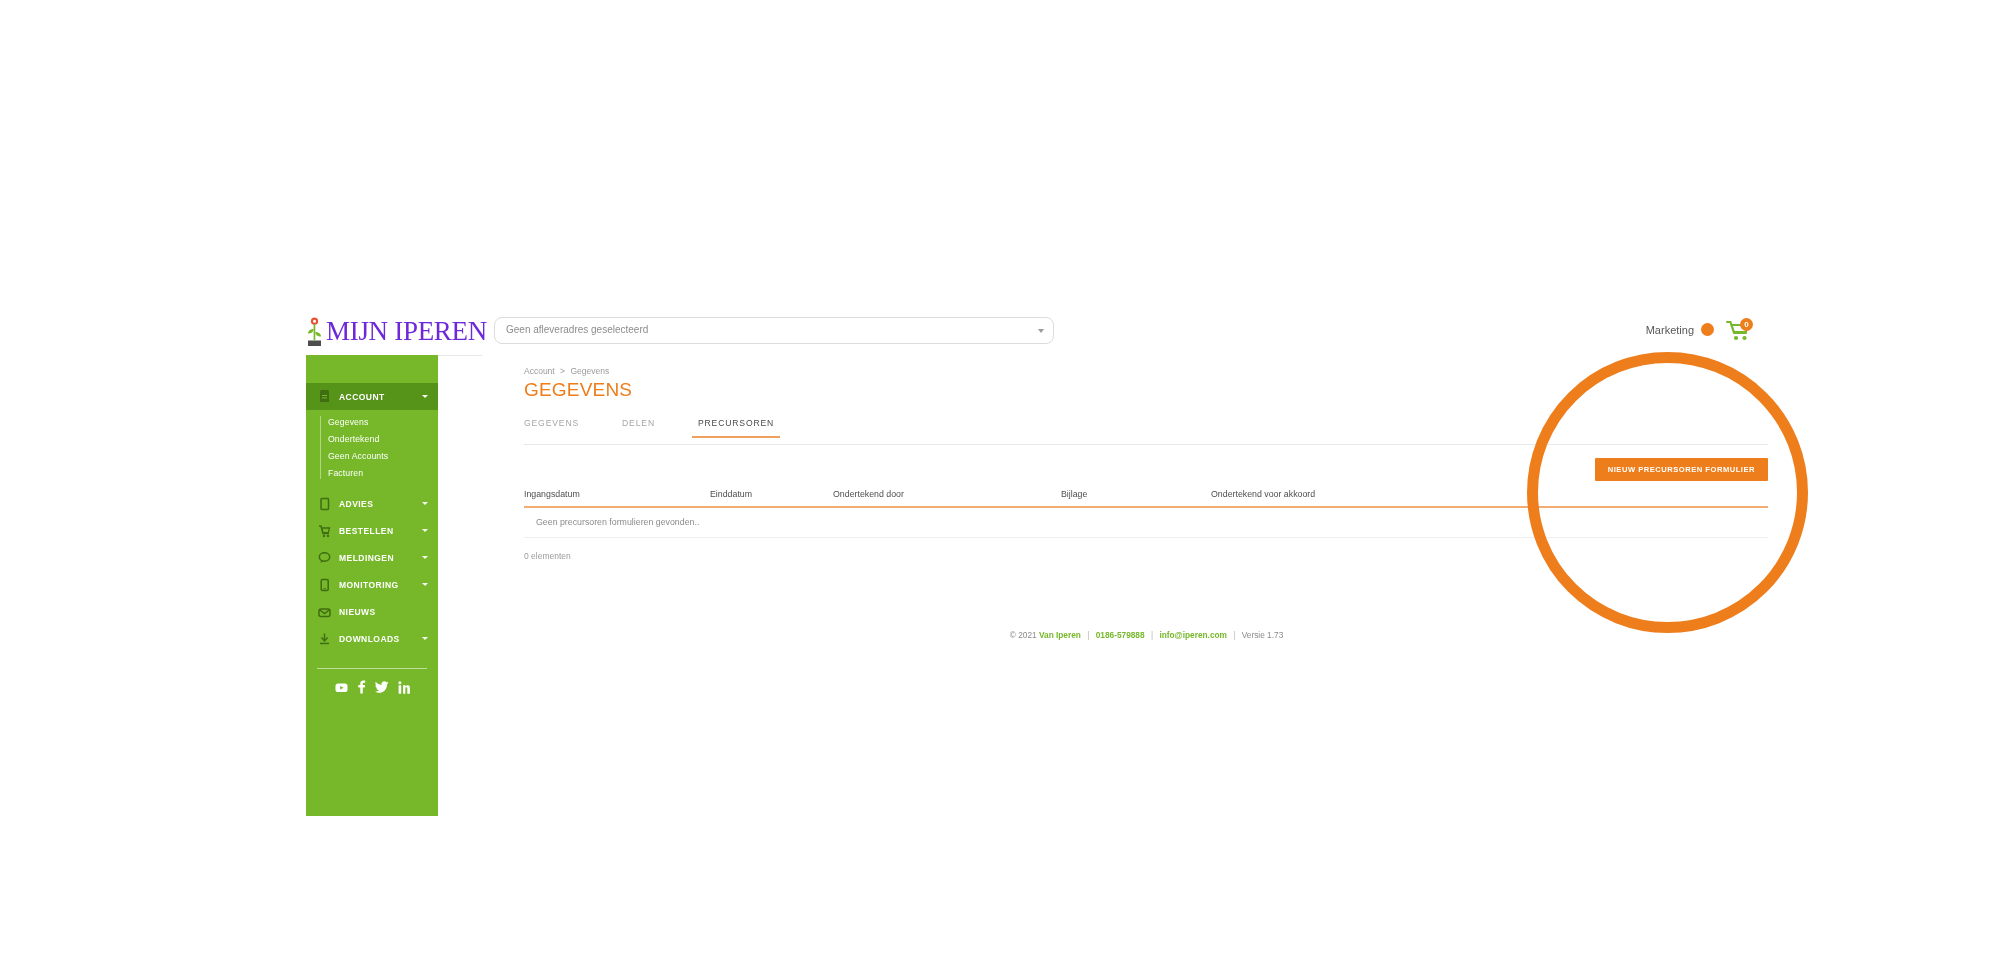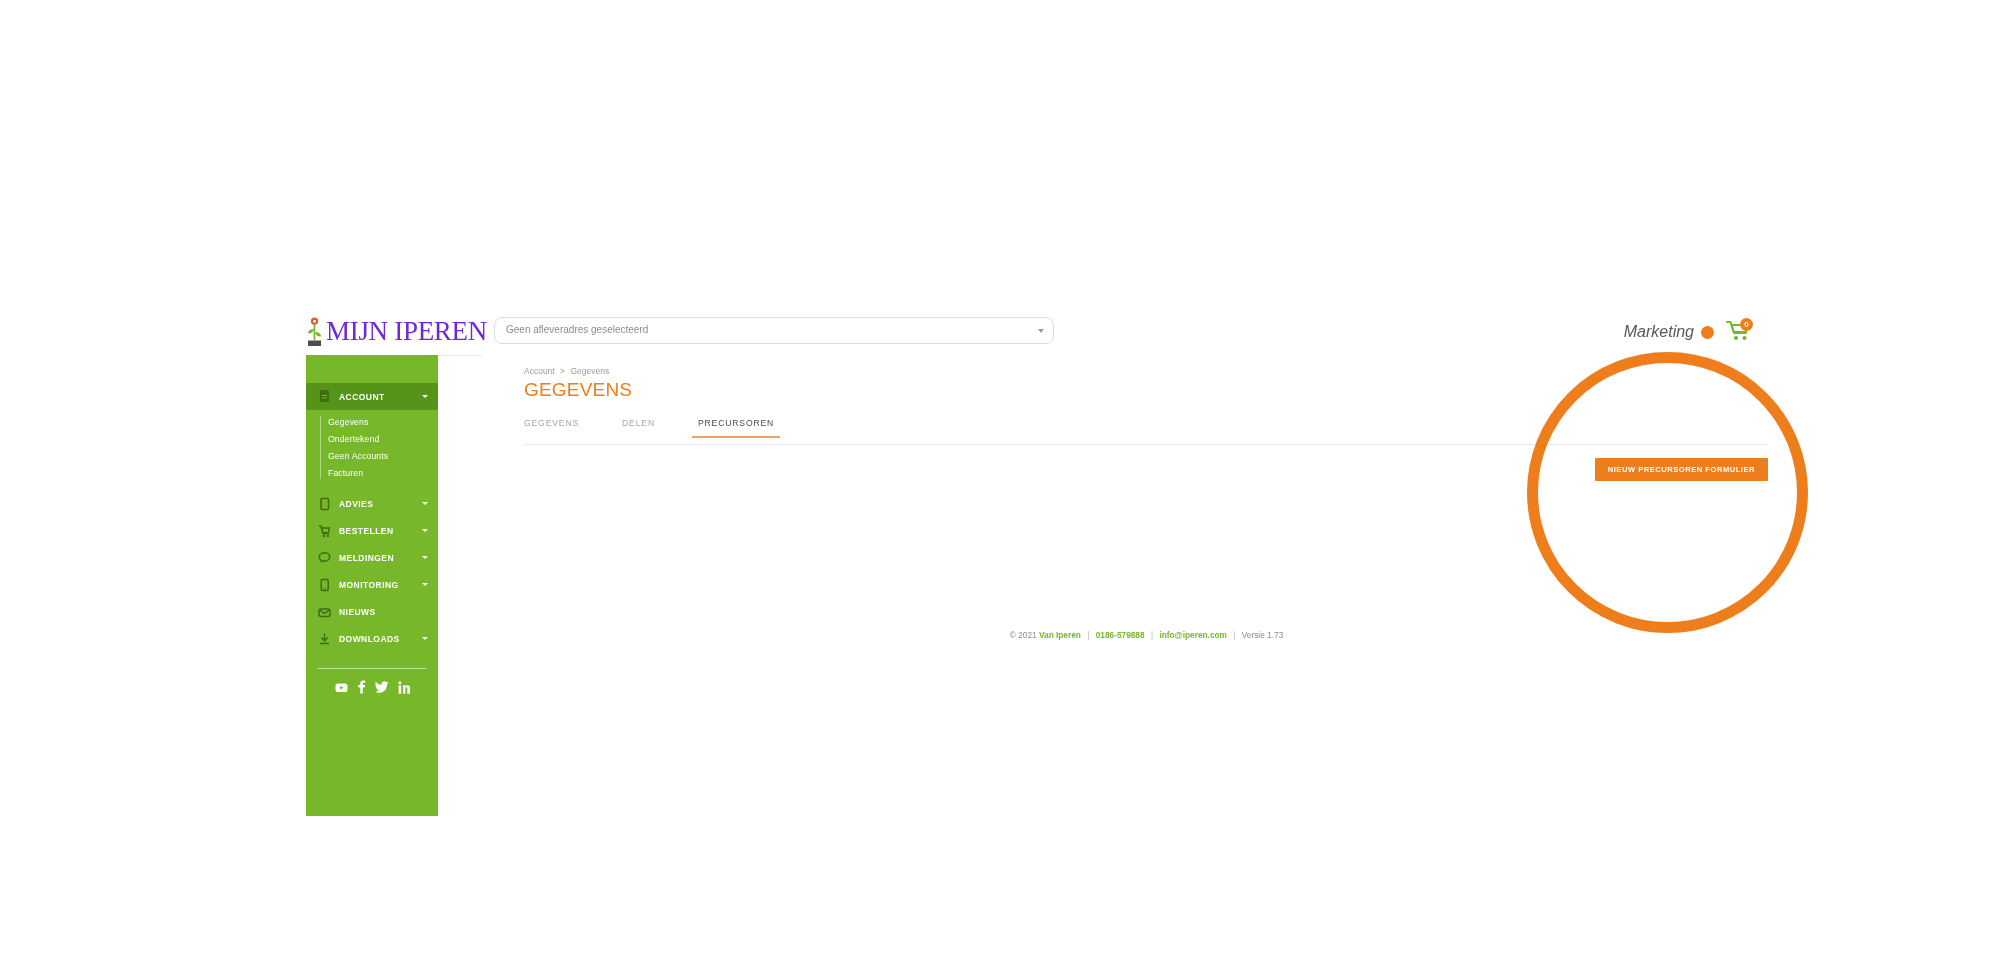--- a/index.html
+++ b/index.html
@@ -93,24 +93,23 @@
 
   .user-area {
     position: absolute;
     right: 53px;
     top: 13px;
     display: flex;
     align-items: center;
     gap: 7px;
   }
   .user-name {
-    font-size: 16px;
+    font-size: 11px;
     color: #585858;
     white-space: nowrap;
-    font-style: italic;
   }
   .user-badge {
     width: 13px; height: 13px;
     border-radius: 50%;
     background: #ee7d1b;
     display: inline-block;
   }
 
   .cart-wrap {
     position: absolute;
@@ -545,20 +544,33 @@
       <div class="page-title">GEGEVENS</div>
 
       <div class="tabs">
         <div class="tab">GEGEVENS</div>
         <div class="tab">DELEN</div>
         <div class="tab active">PRECURSOREN</div>
       </div>
 
       <button class="new-btn">NIEUW PRECURSOREN FORMULIER</button>
 
+      <div class="table">
+        <div class="thead">
+          <div class="th" style="width:186px">Ingangsdatum</div>
+          <div class="th" style="width:123px">Einddatum</div>
+          <div class="th" style="width:228px">Ondertekend door</div>
+          <div class="th" style="width:150px">Bijlage</div>
+          <div class="th">Ondertekend voor akkoord</div>
+        </div>
+        <div class="tr-empty">
+          <div class="td-empty">Geen precursoren formulieren gevonden..</div>
+        </div>
+        <div class="count-label">0 elementen</div>
+      </div>
 
       <div class="footer">
         <span>© 2021</span>
         <span class="g">Van Iperen</span>
         <span class="pipe">|</span>
         <span class="g">0186-579888</span>
         <span class="pipe">|</span>
         <span class="g">info@iperen.com</span>
         <span class="pipe">|</span>
         <span>Versie 1.73</span>

